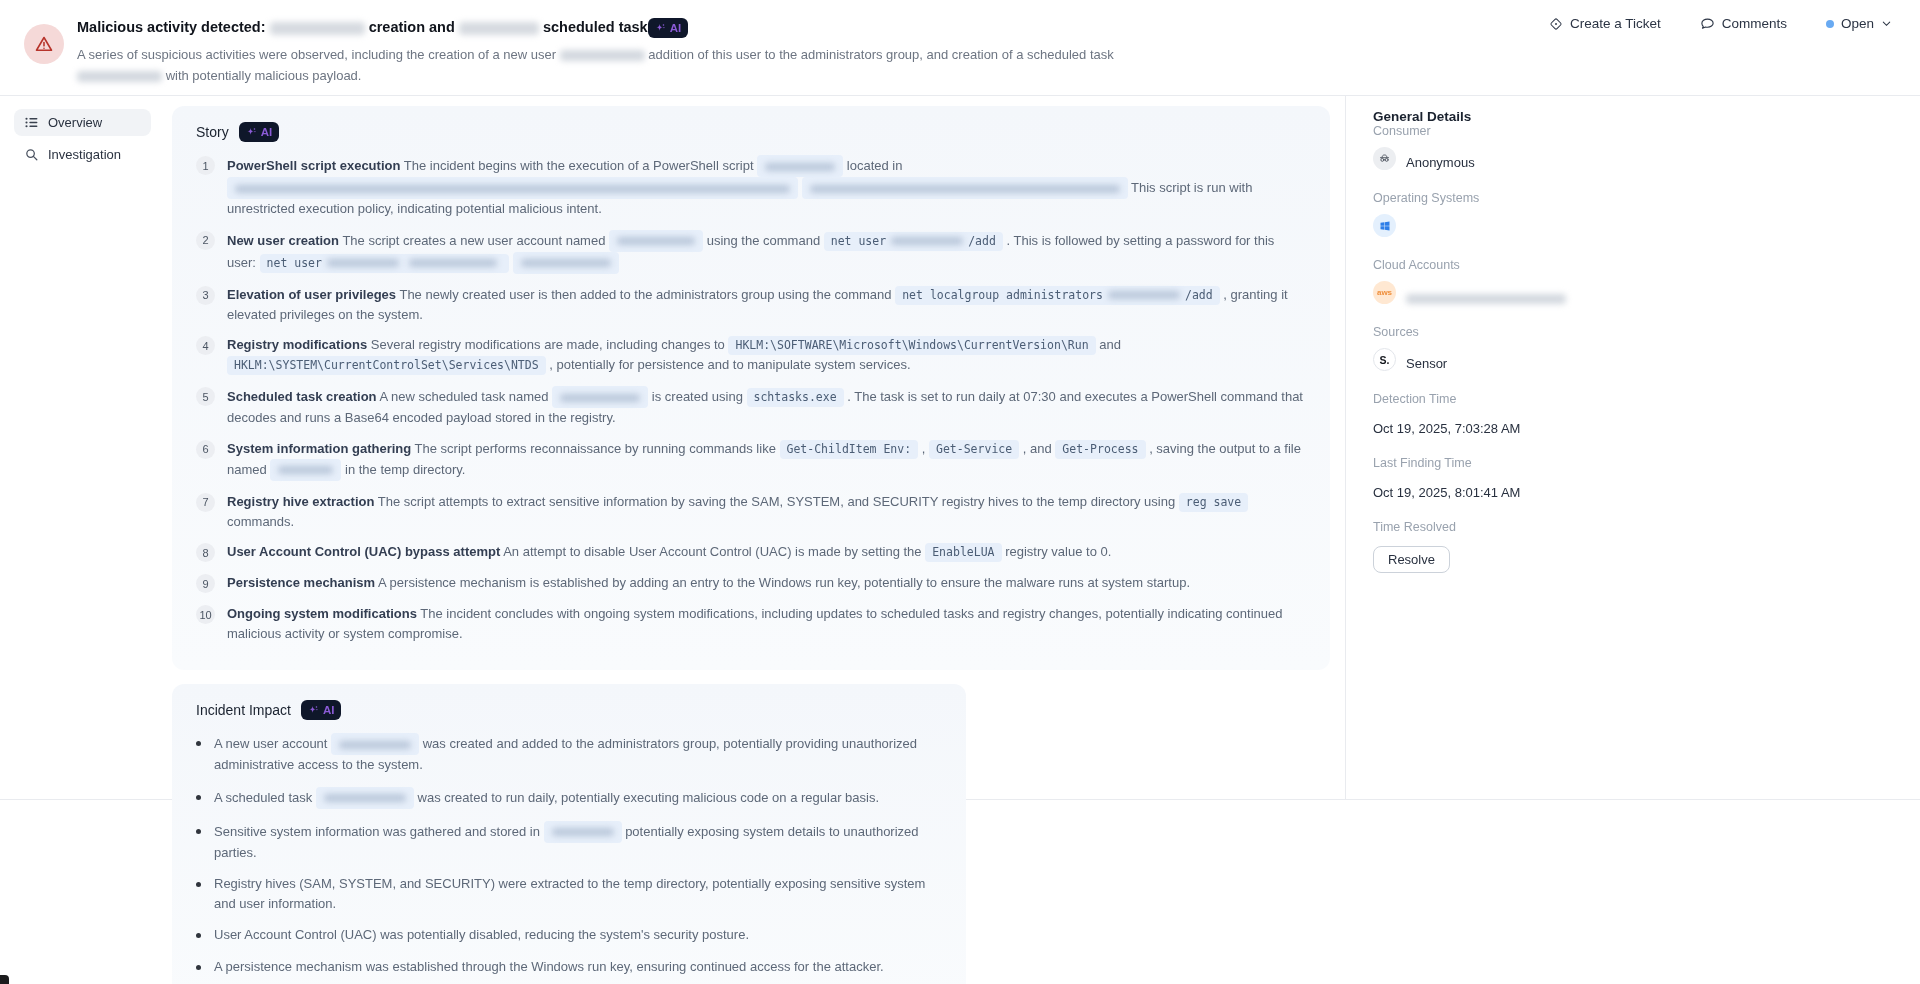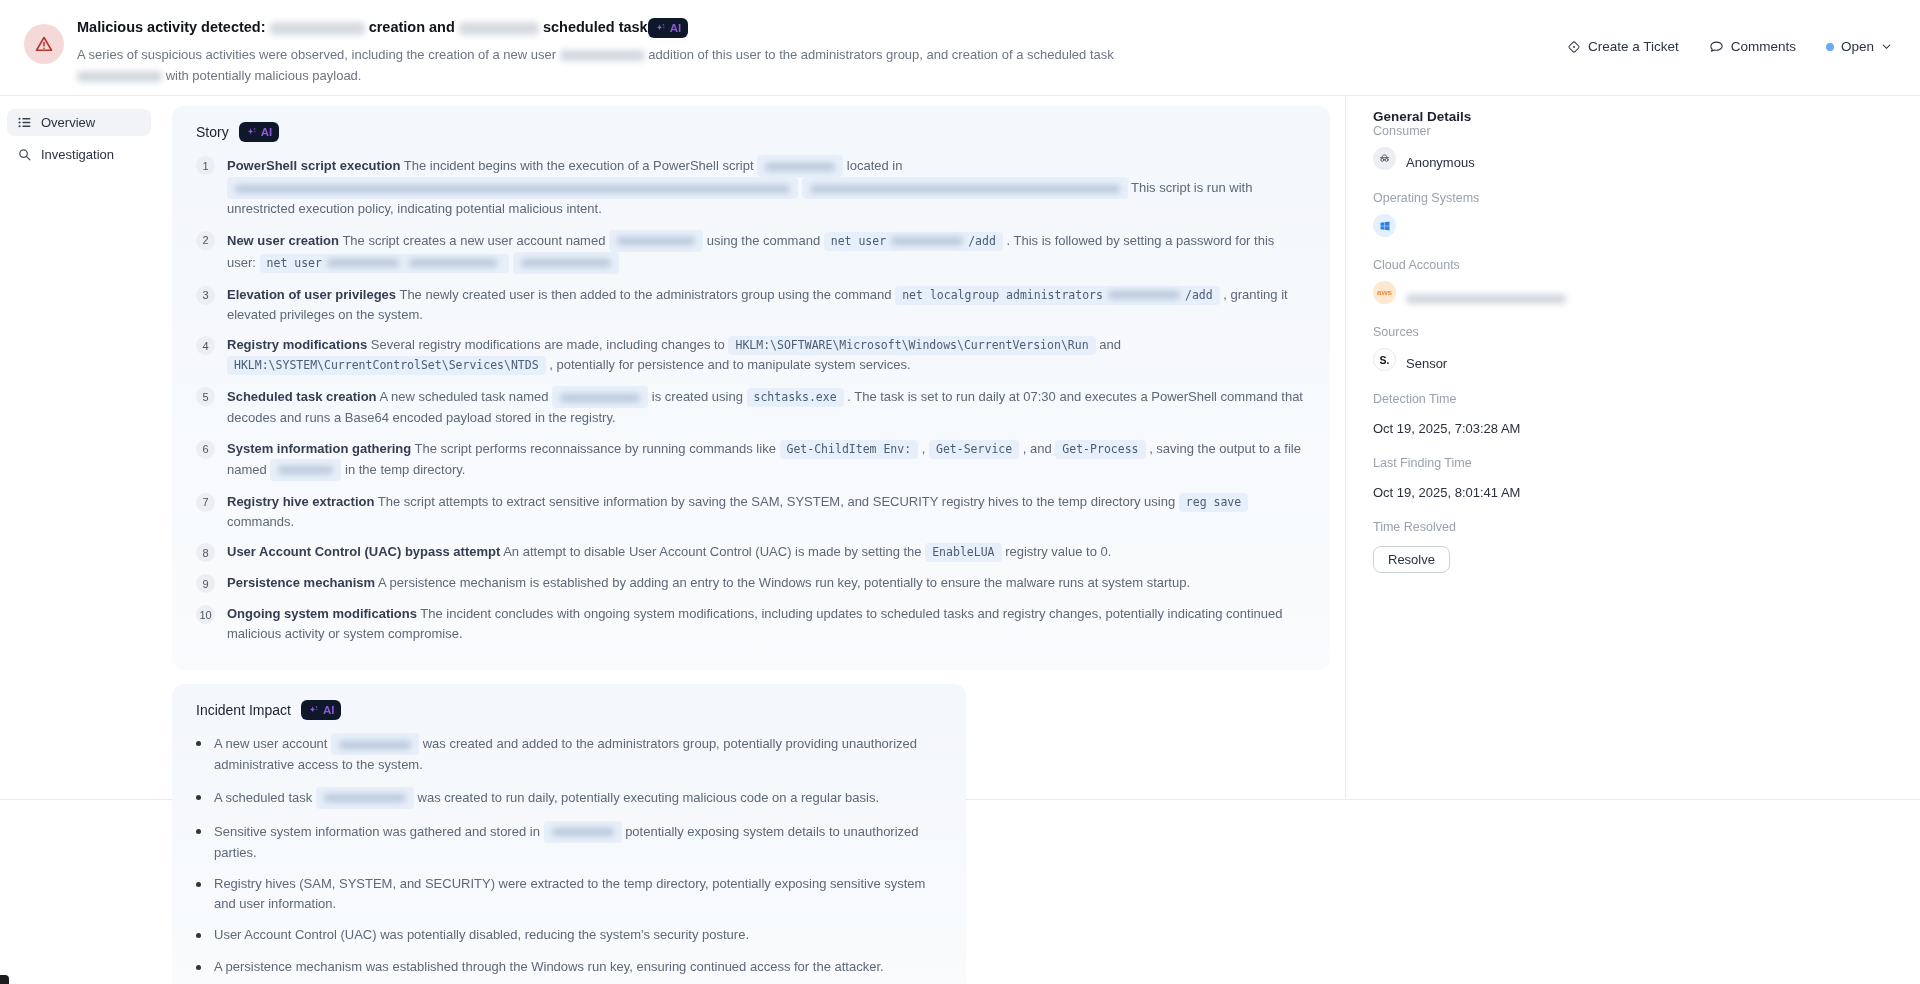--- a/index.html
+++ b/index.html
@@ -21,21 +21,21 @@
   }
   .hdr-text { margin-left:13px; padding-top:18px; flex:1; min-width:0; }
   .hdr-title {
     font-size:14.5px; font-weight:700; color:#10141c;
     display:flex; align-items:center; flex-wrap:wrap; line-height:1.2;
   }
   .hdr-desc {
     margin-top:7px; font-size:13px; color:#6d7582; max-width:1040px; line-height:1.6;
   }
   .hdr-actions {
-    margin-left:auto; display:flex; gap:30px; padding-top:39px; flex:none;
+    margin-left:auto; display:flex; gap:39px; padding-top:16px; flex:none;
   }
   .hbtn {
     display:flex; align-items:center; gap:7px; font-size:13.5px; color:#2b3444;
     background:none; border:none; cursor:pointer; font-family:inherit; font-weight:500;
   }
   .status-dot { width:8px; height:8px; border-radius:50%; background:#69aaf2; display:inline-block; }
   
   .blur-bar {
     display:inline-block; height:9px; border-radius:4px; background:#b9c7da;
     filter:blur(3px); vertical-align:middle;
@@ -43,21 +43,21 @@
   .blur-bar.naked { background:#d3d8df; height:11px; filter:blur(3px); }
   .hdr-title .blur-bar.naked { height:13px; background:#d6dae0; }
   
   .ai-badge {
     display:inline-flex; align-items:center; gap:4px;
     background:#0f172a; border-radius:6px; padding:2px 7px;
     color:#8b5bd6; font-size:11.5px; font-weight:600; line-height:1.4;
   }
   
   .main { display:flex; height:704px; border-bottom:1px solid #e9ebef; background:#fff; }
-  .sidebar { flex:none; width:158px; padding:13px 7px 0 7px; }
+  .sidebar { flex:none; width:158px; padding:13px 7px 0 14px; }
   .side-item {
     display:flex; align-items:center; gap:9px; height:27px; border-radius:8px;
     padding:0 10px; font-size:13px; color:#2a3240; cursor:pointer; margin-bottom:5px;
   }
   .side-item.active { background:#f1f3f6; font-weight:500; }
   .content { flex:1; min-width:0; padding:10px 14px 0 14px; }
   .card {
     background:linear-gradient(180deg,#f4f7fb 0%, #f9fbfd 100%);
     border-radius:12px; padding:16px 24px 16px 24px;
   }

